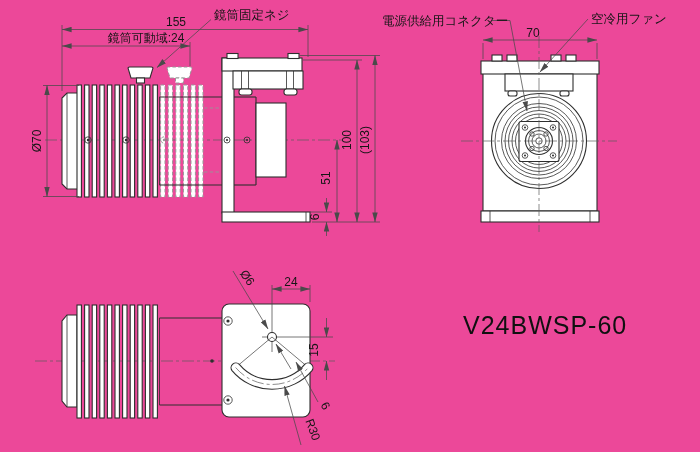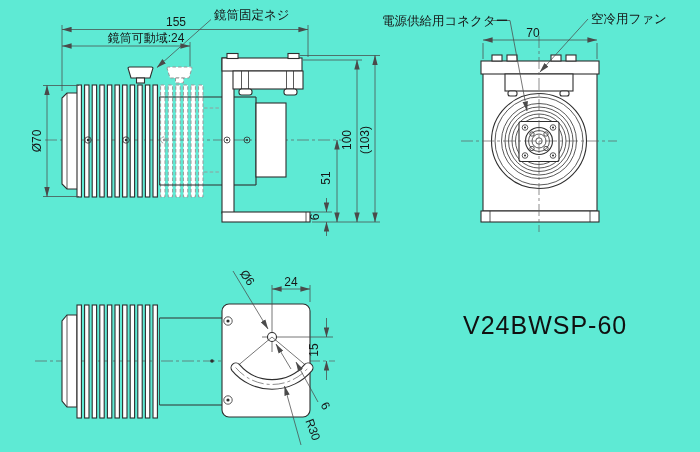--- a/index.html
+++ b/index.html
@@ -1,16 +1,16 @@
 <!DOCTYPE html>
 <html><head>
 <meta charset="utf-8">
 <style>
   html,body{margin:0;padding:0;background:#fff;}
-  #stage{position:relative;width:700px;height:452px;background:#5eead4;overflow:hidden;}
+  #stage{position:relative;width:700px;height:452px;background:#ec4899;overflow:hidden;}
   svg{display:block;}
   .o  {stroke:#2e2e2e;stroke-width:1.1;fill:none;}
   .of {stroke:#2e2e2e;stroke-width:1.1;fill:#fff;}
   .t  {stroke:#2e2e2e;stroke-width:0.8;fill:none;}
   .d  {stroke:#4a4a4a;stroke-width:0.75;fill:none;}
   .c  {stroke:#5c5c5c;stroke-width:0.7;fill:none;stroke-dasharray:12 3 3 3;}
   .p  {stroke:#979797;stroke-width:1;fill:#fff;stroke-dasharray:3.5 2.2;}
   .pl {stroke:#979797;stroke-width:0.9;fill:none;stroke-dasharray:3.5 2.2;}
   .dt {font-family:"Liberation Sans",sans-serif;font-size:12px;fill:#161616;}
   .lt {font-family:"Liberation Sans",sans-serif;font-size:12.5px;fill:#161616;}

